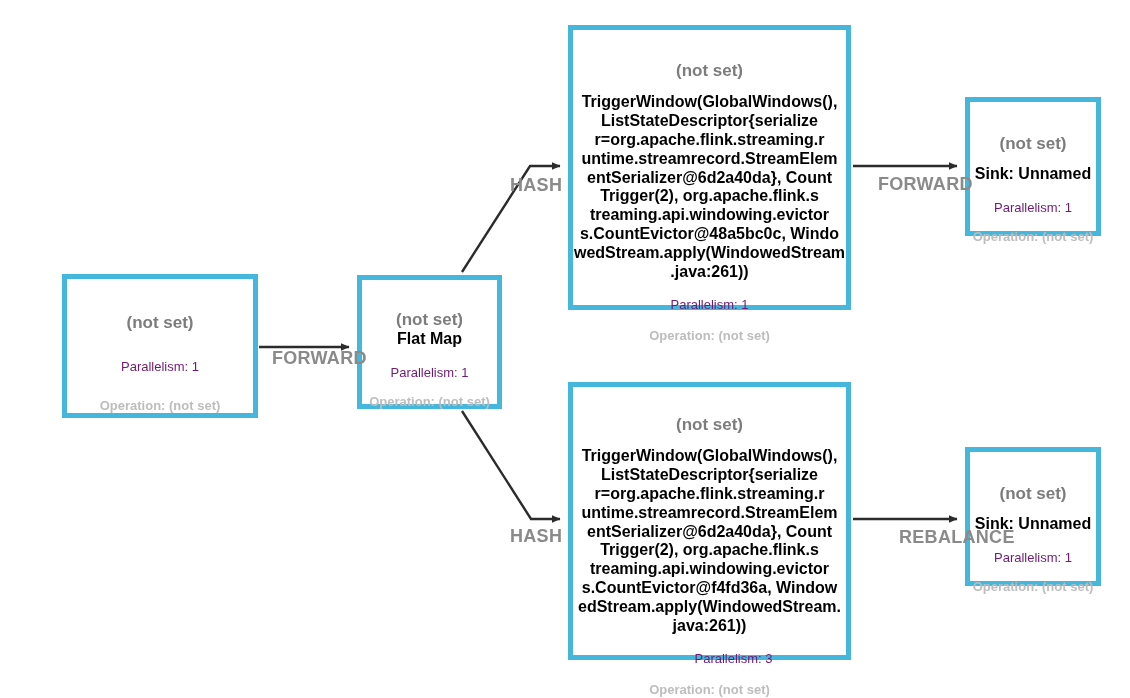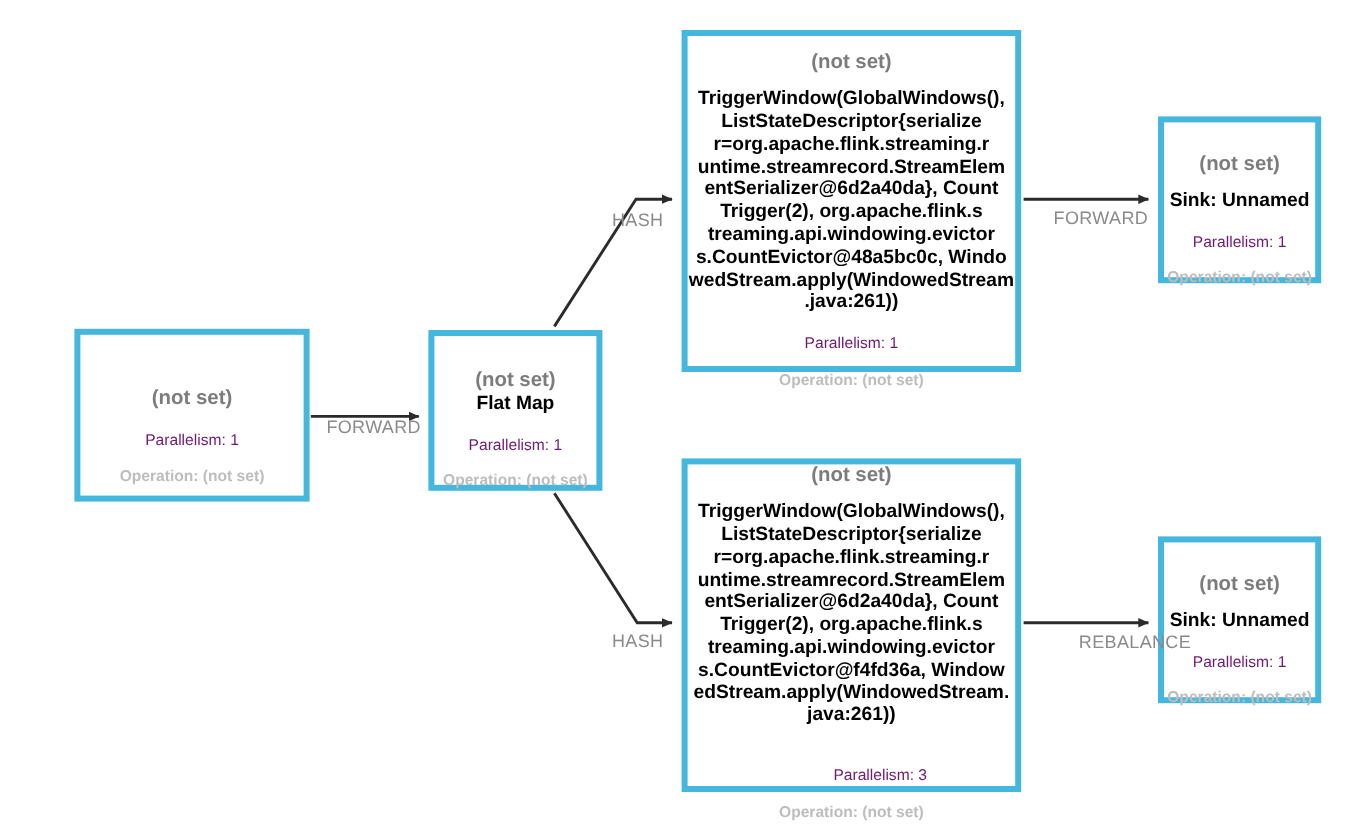--- a/index.html
+++ b/index.html
@@ -25,21 +25,21 @@
     pointer-events: none;
   }
   .node {
     position: absolute;
     box-sizing: border-box;
     background: #ffffff;
     border: 5px solid #45b7dc;
     display: flex;
     flex-direction: column;
     align-items: center;
-    justify-content: center;
+    justify-content: space-between;
     text-align: center;
     z-index: 2;
   }
   .node-notset {
     color: #7c7c7c;
     font-size: 17px;
     font-weight: bold;
     line-height: 1.2;
     white-space: nowrap;
   }
@@ -63,22 +63,22 @@
   }
   .node-operation {
     color: #bdbdbd;
     font-size: 13px;
     font-weight: bold;
     white-space: nowrap;
   }
   .edge-label {
     position: absolute;
     color: #8a8a8a;
-    font-size: 15px;
-    font-weight: normal;
+    font-size: 18px;
+    font-weight: bold;
     letter-spacing: 0.3px;
     white-space: nowrap;
     z-index: 3;
   }
 
   
   #node-source      { left: 62px;  top: 274px; width: 196px; height: 144px; padding-top: 22px; }
   #node-flatmap     { left: 357px; top: 275px; width: 145px; height: 134px; padding-top: 22px; }
   #node-window-top  { left: 568px; top: 25px;  width: 283px; height: 285px; padding-top: 25px; }
   #node-window-bot  { left: 568px; top: 382px; width: 283px; height: 278px; padding-top: 22px; }
@@ -95,21 +95,21 @@
   #node-flatmap .node-parallelism { margin-top: 16px; }
   #node-flatmap .node-operation   { margin-top: 14px; }
 
   #node-window-top .node-notset      { margin-top: 6px; }
   #node-window-top .node-title       { margin-top: 12px; }
   #node-window-top .node-parallelism { margin-top: 16px; }
   #node-window-top .node-operation   { margin-top: 16px; }
 
   #node-window-bot .node-notset      { margin-top: 6px; }
   #node-window-bot .node-title       { margin-top: 12px; }
-  #node-window-bot .node-parallelism { margin-top: 32px; padding-left: 48px; }
+  #node-window-bot .node-parallelism { margin-top: 16px; padding-left: 48px; }
   #node-window-bot .node-operation   { margin-top: 16px; }
 
   #node-sink-top .node-notset      { margin-top: 10px; }
   #node-sink-top .node-title       { margin-top: 11px; }
   #node-sink-top .node-parallelism { margin-top: 16px; }
   #node-sink-top .node-operation   { margin-top: 14px; }
 
   #node-sink-bot .node-notset      { margin-top: 10px; }
   #node-sink-bot .node-title       { margin-top: 11px; }
   #node-sink-bot .node-parallelism { margin-top: 16px; }

